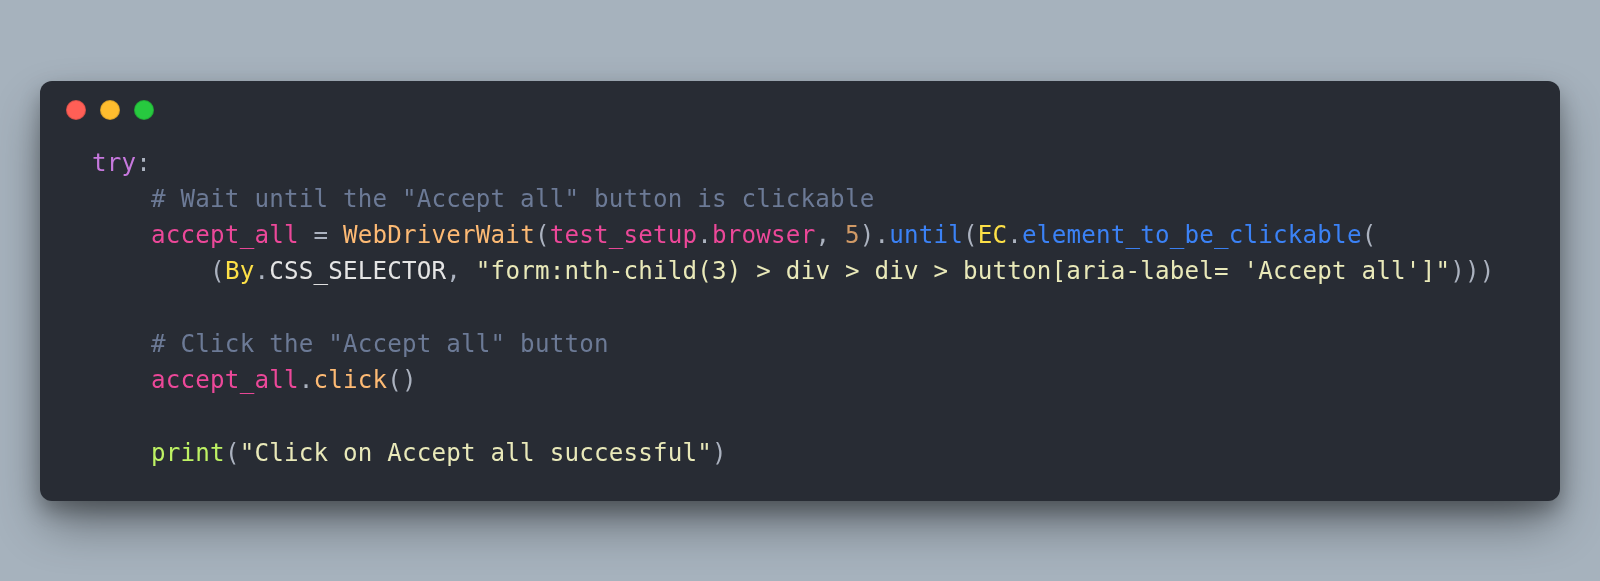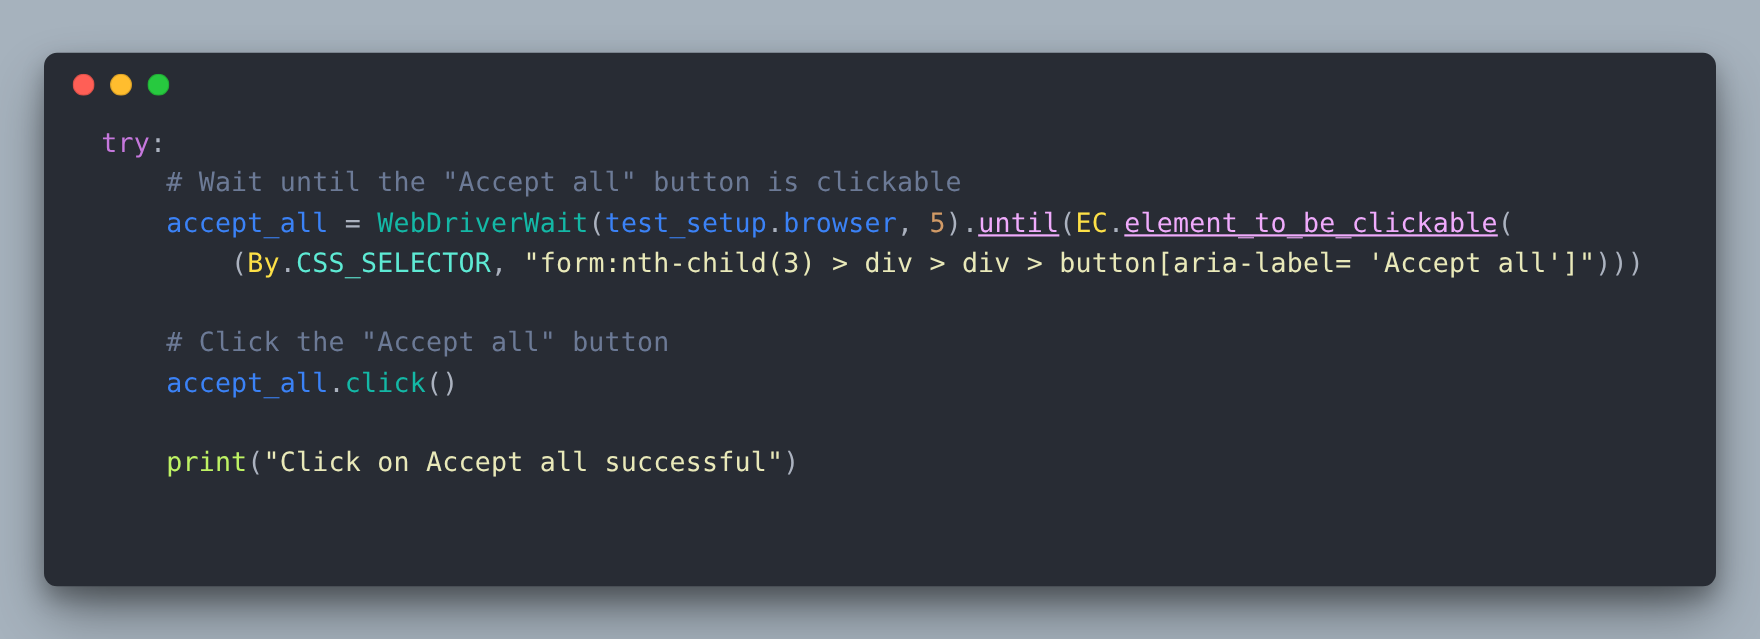--- a/index.html
+++ b/index.html
@@ -6,21 +6,21 @@
   html, body { width: 1600px; height: 581px; }
   body {
     background: #a6b2bd;
     display: flex;
     align-items: center;
     justify-content: center;
     font-family: ui-monospace, 'SF Mono', Menlo, Monaco, Consolas, monospace;
   }
   .window {
     width: 1520px;
-    height: 485px;
+    height: 420px;
     background: #282c34;
     border-radius: 12px;
     box-shadow: 0 25px 50px -6px rgba(0,0,0,0.45), 0 10px 20px rgba(0,0,0,0.25);
     overflow: hidden;
     position: relative;
   }
   .titlebar {
     height: 58px;
     display: flex;
     align-items: center;
@@ -38,29 +38,29 @@
   .code {
     padding: 6px 52px 30px 52px;
     font-size: 24.2px;
     line-height: 1.50;
     white-space: pre;
     color: #e5e9f0;
     letter-spacing: 0.2px;
   }
   .kw   { color: #c678dd; }   
   .cmt  { color: #6c7a96; }   
-  .fn   { color: #14b8a6; }   
+  .fn   { color: #fdba74; }   
   .built{ color: #bef264; }   
-  .call { color: #f0abfc; text-decoration: underline; }   
+  .call { color: #3b82f6; }   
   .prop { color: #fde047; }   
-  .attr { color: #5eead4; }   
+  .attr { color: #e5e5e5; }   
   .str  { color: #e9e9b9; }   
   .num  { color: #d19a66; }   
   .op   { color: #abb2bf; }   
-  .id   { color: #3b82f6; margin-top: 48px; }   
+  .id   { color: #ec4899; margin-top: 48px; }   
 </style>
 </head>
 <body>
 
 <div class="window">
   <div class="titlebar">
     <div class="dot red"></div>
     <div class="dot yellow"></div>
     <div class="dot green"></div>
   </div>

